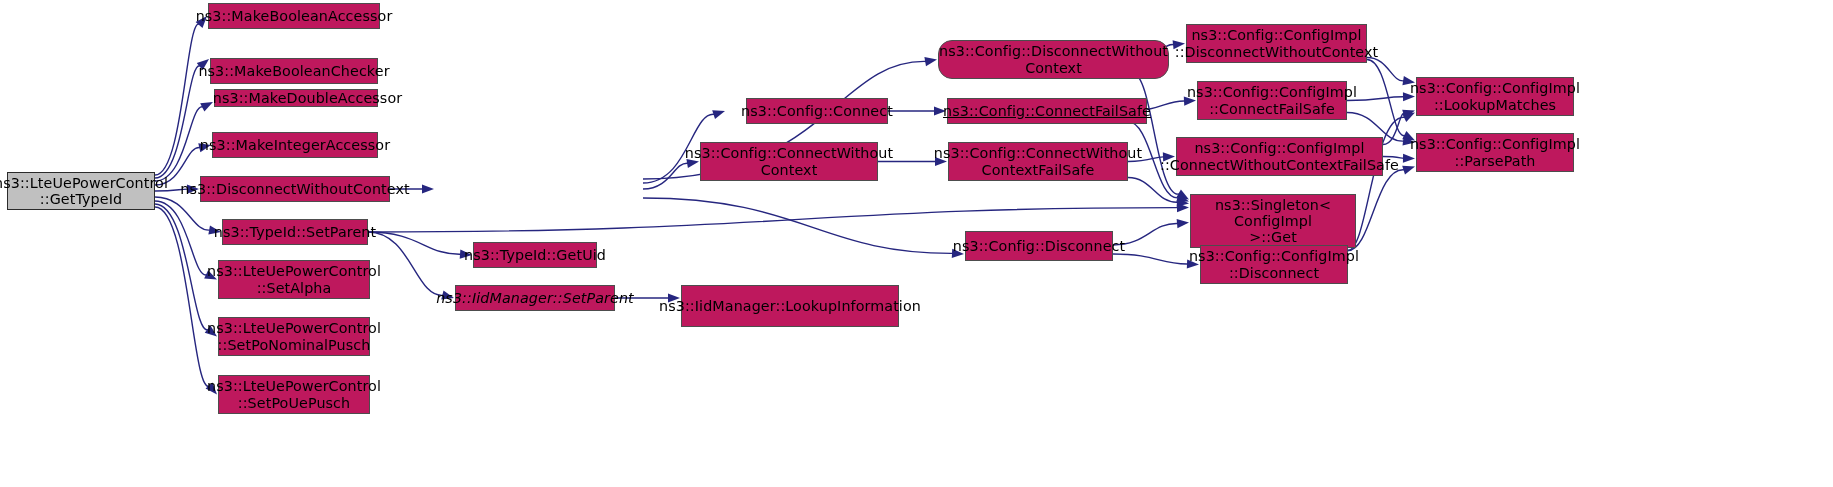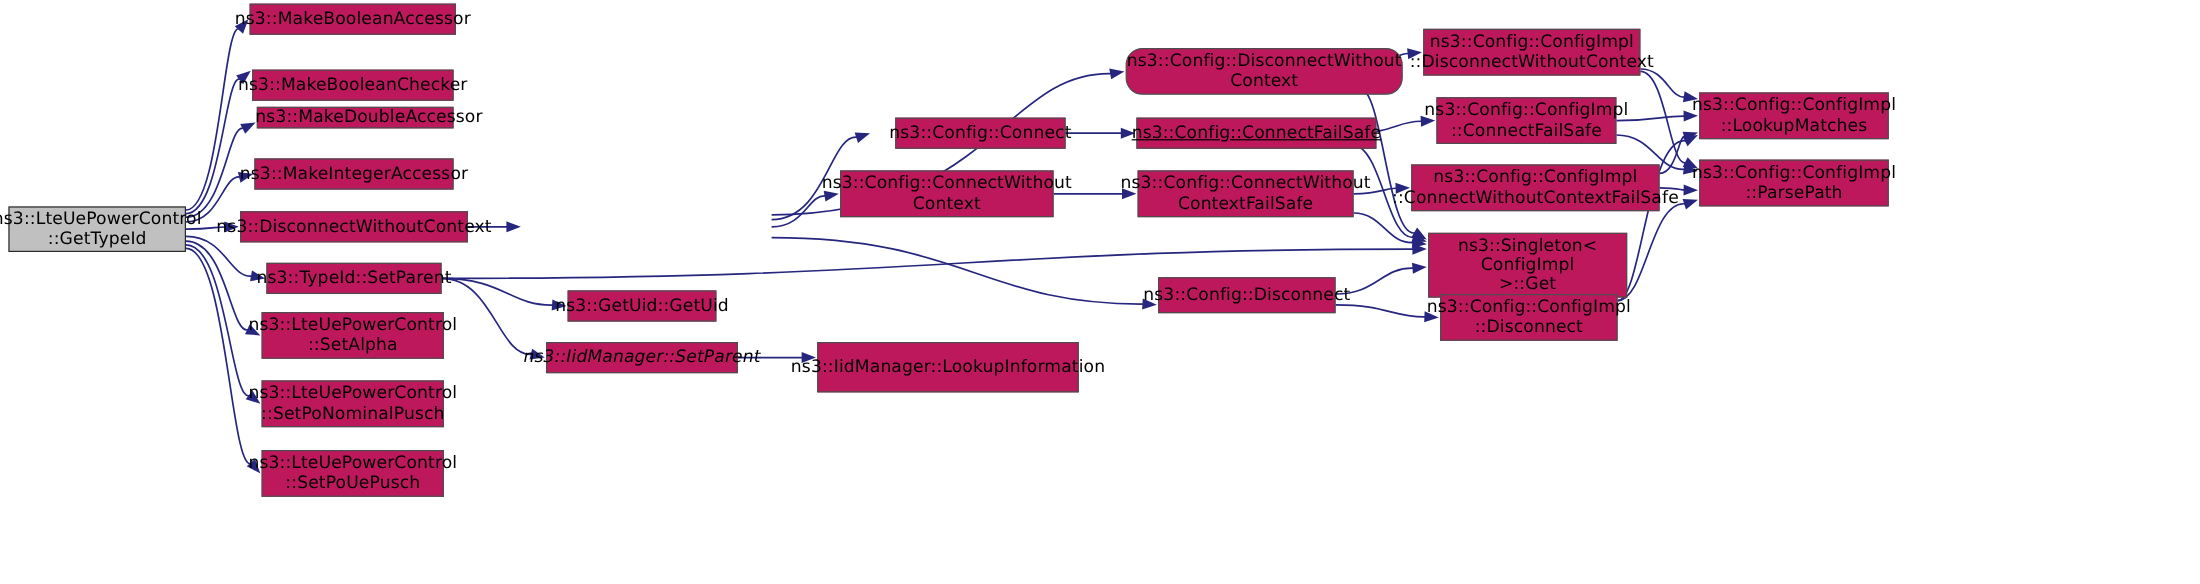--- a/index.html
+++ b/index.html
@@ -152,21 +152,21 @@
   <div class="node" style="left:218px; top:260px; width:152px; height:39px;">ns3::LteUePowerControl
 ::SetAlpha</div>
 
   <div class="node" style="left:218px; top:317px; width:152px; height:39px;">ns3::LteUePowerControl
 ::SetPoNominalPusch</div>
 
   <div class="node" style="left:218px; top:375px; width:152px; height:39px;">ns3::LteUePowerControl
 ::SetPoUePusch</div>
 
 
-  <div class="node" style="left:473px; top:242px; width:124px; height:26px;">ns3::GetUid::GetUid</div>
+  <div class="node" style="left:473px; top:242px; width:124px; height:26px;">ns3::TypeId::GetUid</div>
 
   <div class="node" style="left:455px; top:285px; width:160px; height:26px;font-style:italic;">ns3::IidManager::SetParent</div>
 
   <div class="node" style="left:681px; top:285px; width:218px; height:42px;">ns3::IidManager::LookupInformation</div>
 
   <div class="node" style="left:726px; top:98px;  width:142px; height:26px;margin-left:20px;">ns3::Config::Connect</div>
 
   <div class="node" style="left:700px; top:142px; width:178px; height:39px;">ns3::Config::ConnectWithout
 Context</div>
 

